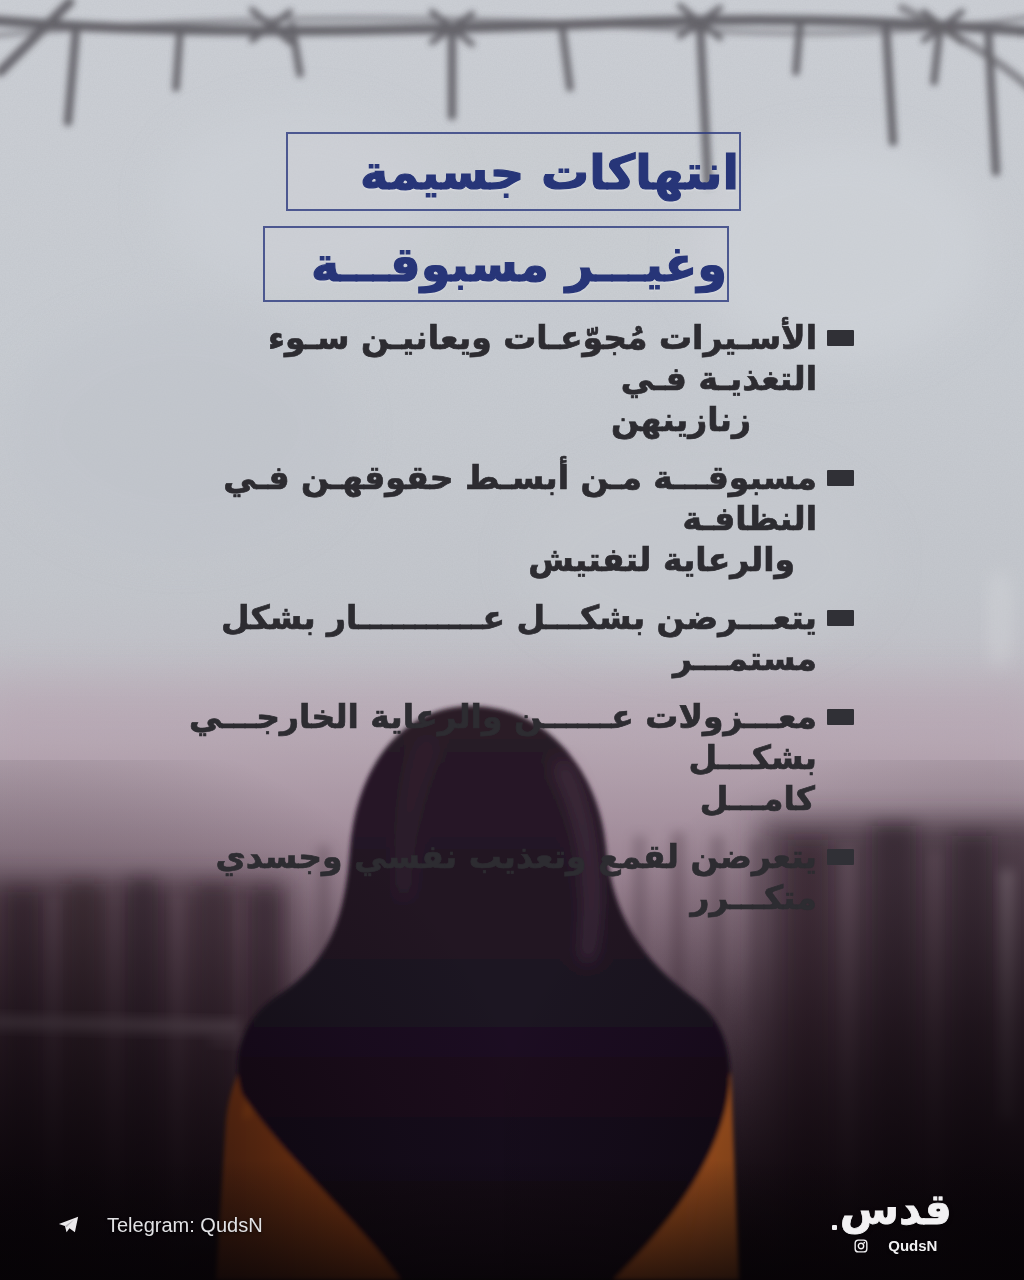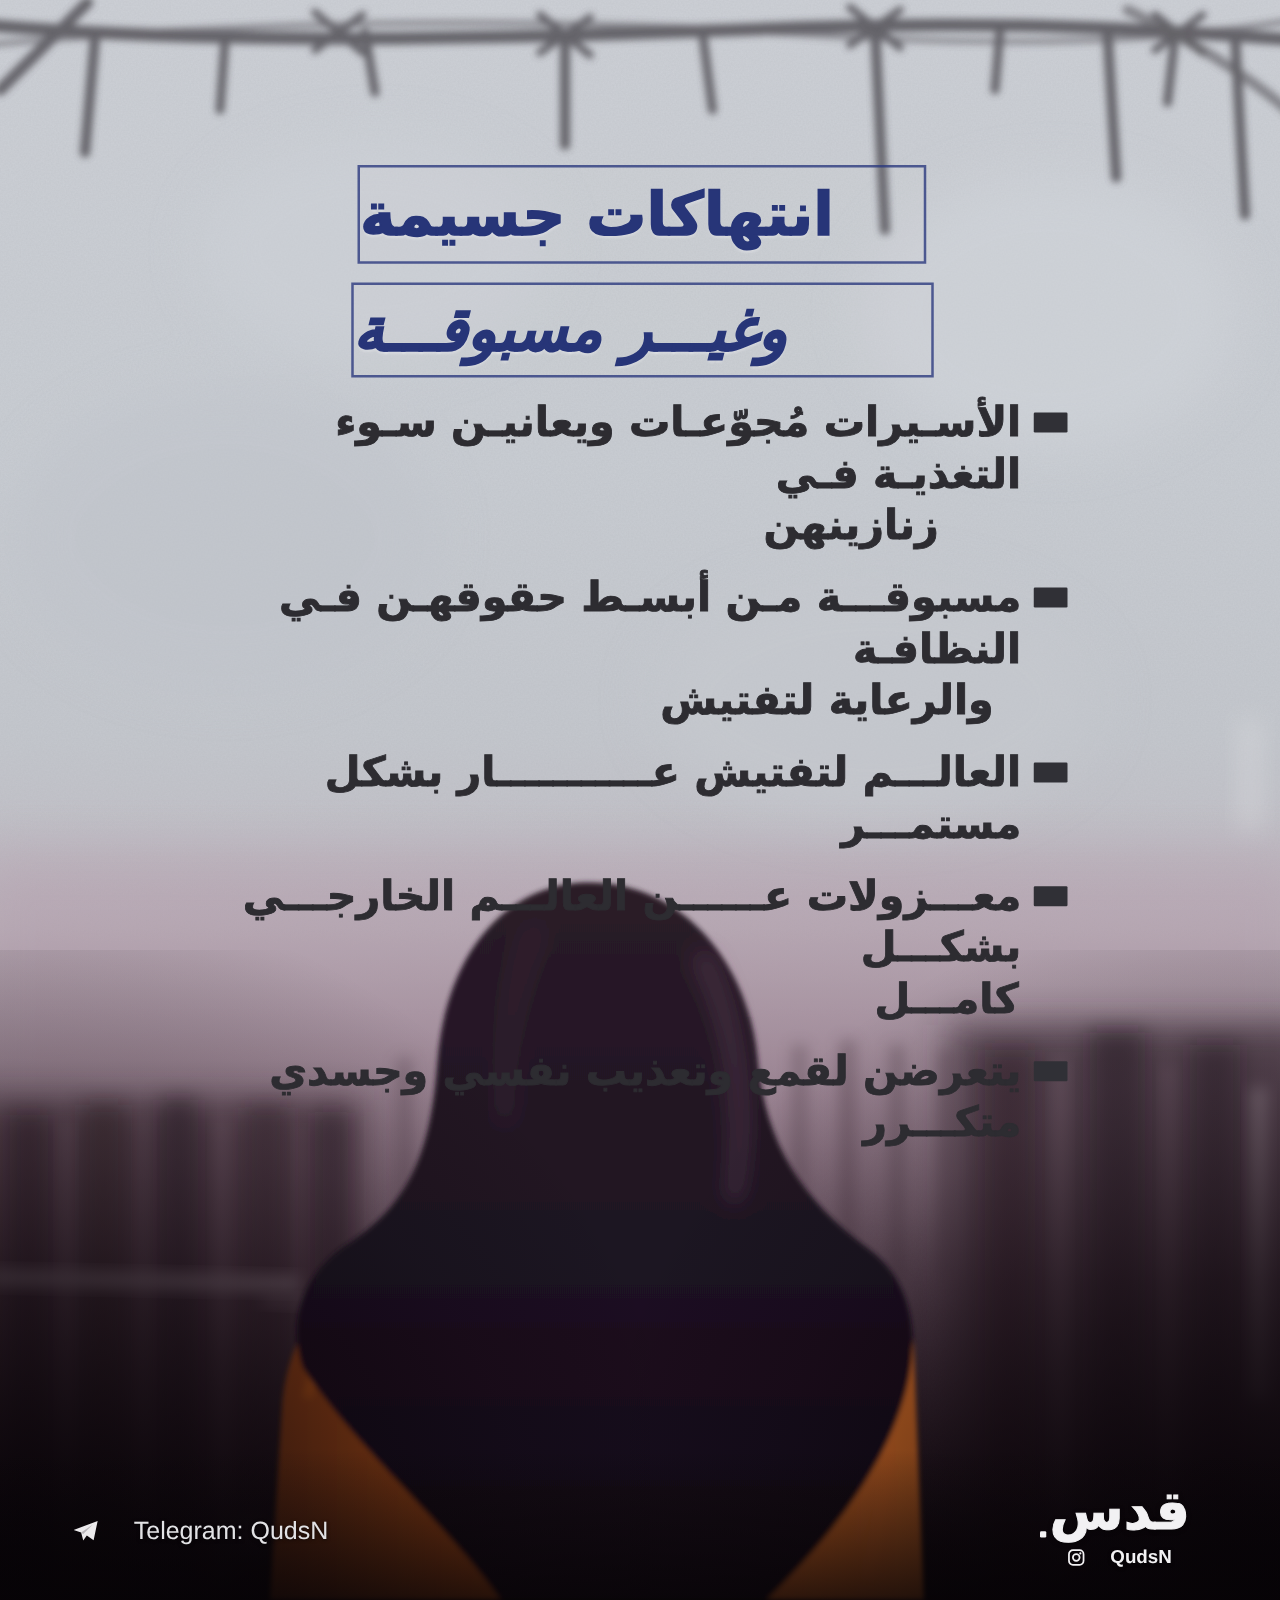--- a/index.html
+++ b/index.html
@@ -7,25 +7,25 @@
     position:relative;width:1024px;height:1280px;overflow:hidden;
     font-family:"DejaVu Sans",sans-serif;
     background:linear-gradient(180deg,
       #cdd0d6 0%, #c9cdd3 28%, #c4c7cd 46%, #bfbac2 58%,
       #b2a0ad 68%, #947d8c 76%, #6b5263 84%, #3c2935 92%, #140b11 100%);
   }
   .scene{position:absolute;inset:0;}
   
   .title-box{
     position:absolute;border:2px solid rgba(40,54,124,.78);
-    display:flex;align-items:center;justify-content:flex-start;
+    display:flex;align-items:center;justify-content:flex-end;
     background:rgba(255,255,255,0.02);
   }
   #title-box-1{left:286px;top:132px;width:451px;height:75px;}
-  #title-box-2{left:281px;top:226px;width:462px;height:72px;font-style:italic;}
+  #title-box-2{left:263px;top:226px;width:462px;height:72px;}
   .title-text{
     font-size:48px;font-weight:bold;color:#273578;line-height:1;
     -webkit-text-stroke:1.2px #273578;
     text-shadow:0 2px 2px rgba(250,252,255,0.28);
     direction:rtl;white-space:nowrap;
   }
   
   .bullets{
     position:absolute;top:317px;right:170px;width:702px;
     list-style:none;margin:0;padding:0;direction:rtl;
@@ -229,28 +229,28 @@
     <li class="bullet">
       <span class="dash"></span>
       <div class="b-text">
         <span class="b-line b-line1">مسبوقـــة مـن أبسـط حقوقهـن فـي النظافـة</span>
         <span class="b-line b-line2">والرعاية لتفتيش</span>
       </div>
     </li>
     <li class="bullet">
       <span class="dash"></span>
       <div class="b-text">
-        <span class="b-line b-line1">العالـــم لتفتيش عـــــــــــار بشكل مستمـــر</span>
+        <span class="b-line b-line1">يتعـــرضن بشكـــل عـــــــــــار بشكل مستمـــر</span>
         <span class="b-line b-line2"></span>
       </div>
     </li>
     <li class="bullet">
       <span class="dash"></span>
       <div class="b-text">
-        <span class="b-line b-line1">معـــزولات عــــــن العالـــم الخارجـــي بشكـــل</span>
+        <span class="b-line b-line1">معـــزولات عــــــن والرعاية الخارجـــي بشكـــل</span>
         <span class="b-line b-line2">كامـــل</span>
       </div>
     </li>
     <li class="bullet">
       <span class="dash"></span>
       <div class="b-text">
         <span class="b-line b-line1">يتعرضن لقمع وتعذيب نفسي وجسدي متكـــرر</span>
         <span class="b-line b-line2"></span>
       </div>
     </li>

